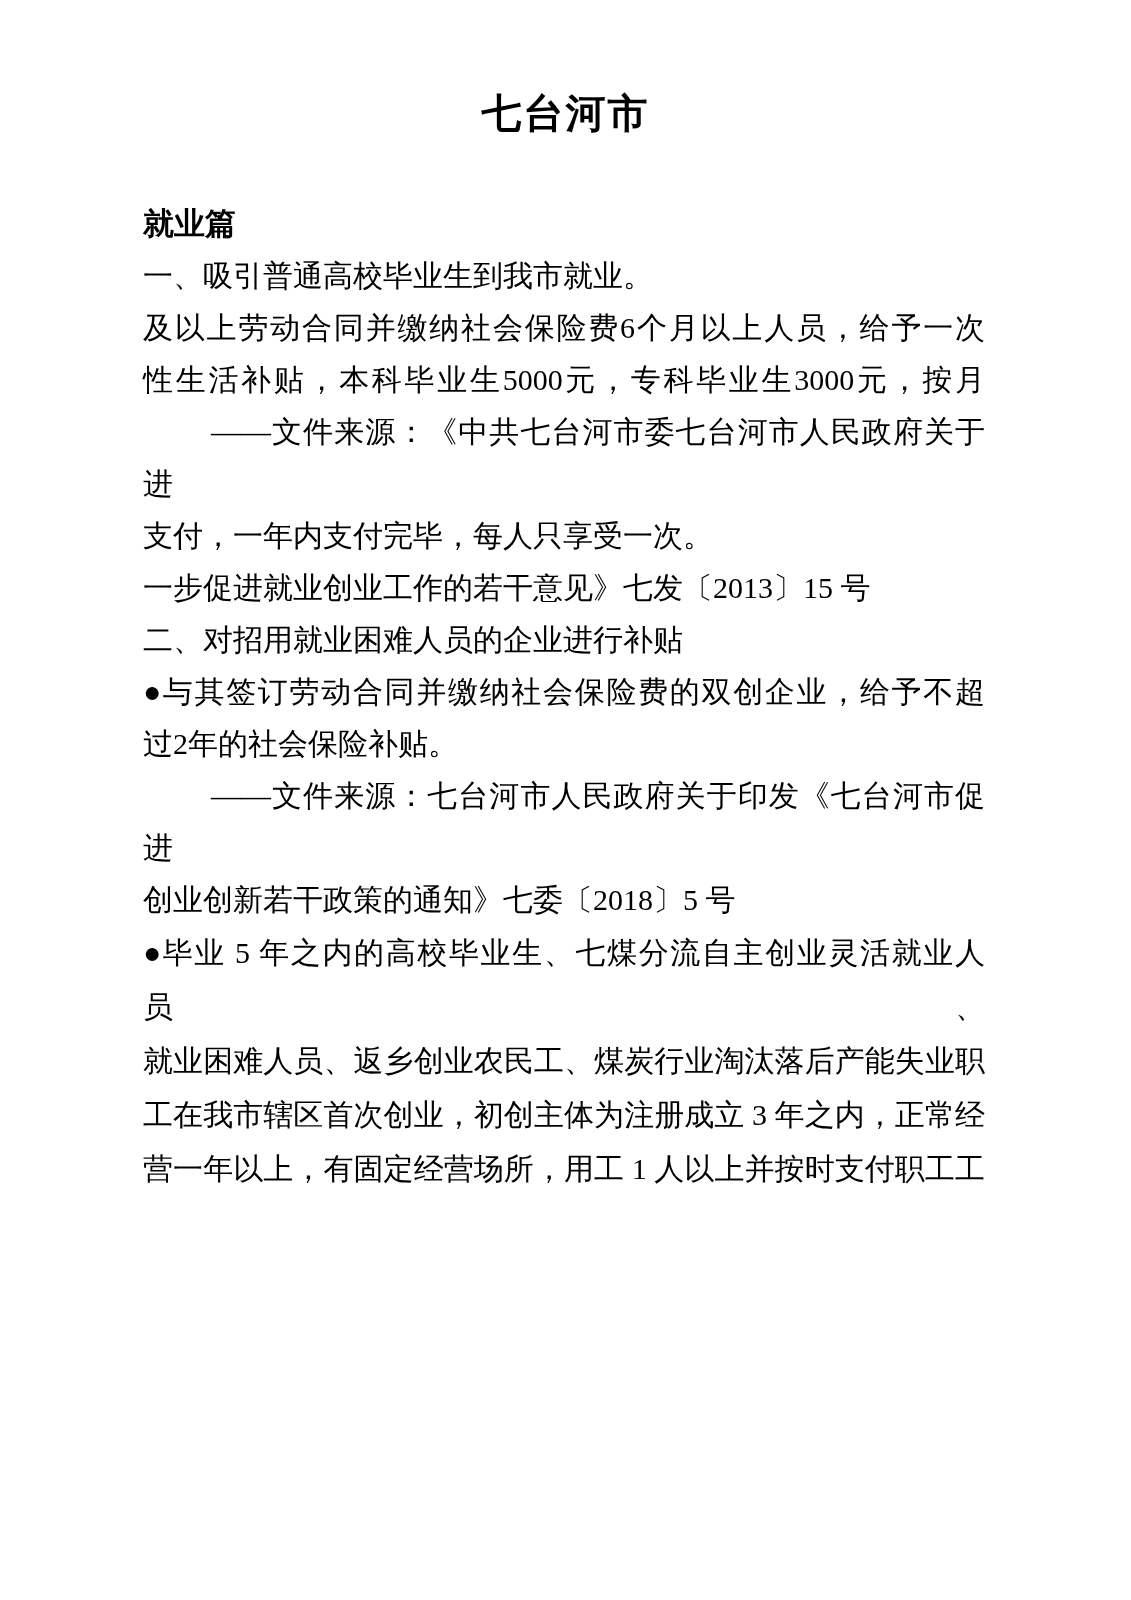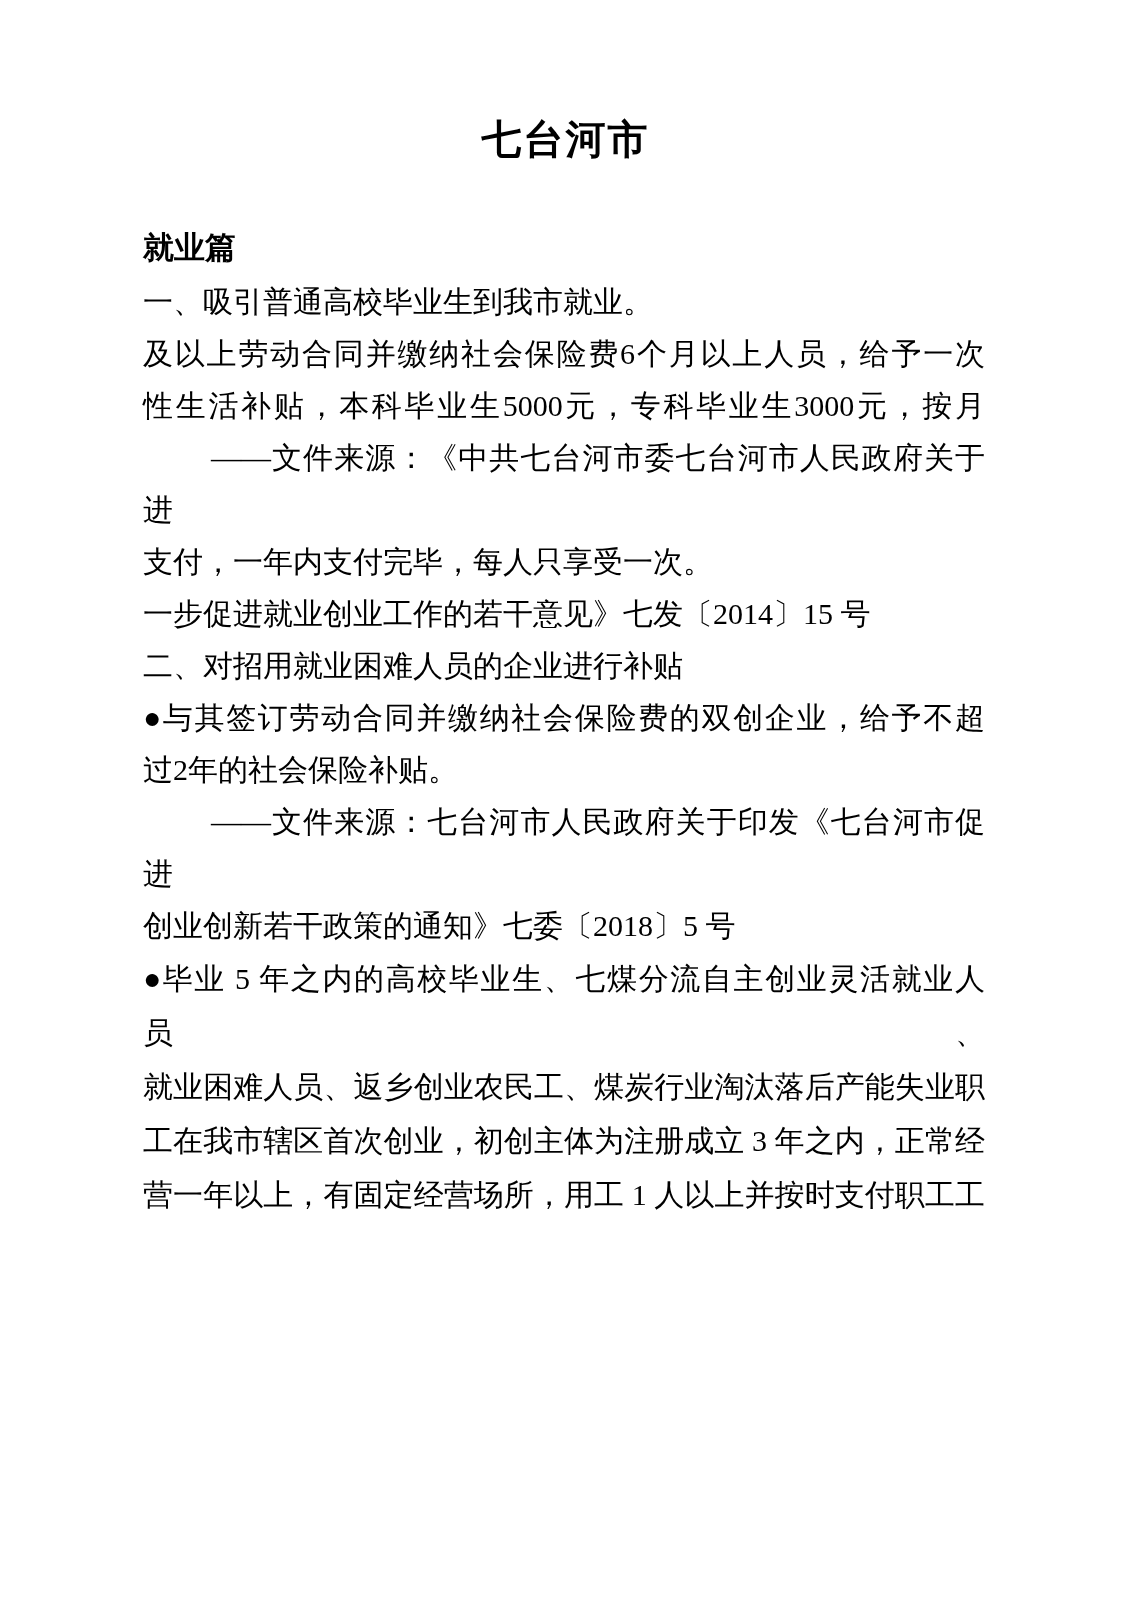--- a/index.html
+++ b/index.html
@@ -11,21 +11,21 @@
     position: relative;
     width: 1131px;
     height: 1600px;
     background: #ffffff;
     color: #000000;
     overflow: hidden;
     font-family: "Liberation Serif", serif;
   }
   .doc-title {
     margin: 0;
-    padding-top: 116px;
+    padding-top: 90px;
     text-align: center;
     font-size: 40px;
     line-height: 48px;
     font-weight: bold;
     font-family: "Liberation Serif", serif;
     letter-spacing: 2px;
   }
   .content {
     margin-top: 60px;
     margin-left: 143px;
@@ -36,21 +36,21 @@
     line-height: 52px;
     white-space: nowrap;
   }
   .justify {
     white-space: normal;
     text-align: justify;
     text-align-last: justify;
     text-justify: inter-character;
   }
   .section-heading {
-    font-family: Liberation Mono, monospace;
+    font-family: Liberation Sans, sans-serif;
     font-weight: bold;
     font-size: 31px;
     line-height: 52px;
   }
   .item-heading {
     font-weight: normal;
     font-size: 30px;
     line-height: 52px;
   }
   .source-first {
@@ -74,21 +74,21 @@
 
     <div class="section-heading">就业篇</div>
 
     <div class="line item-heading">一、吸引普通高校毕业生到我市就业。</div>
 
     <div class="line justify">及以上劳动合同并缴纳社会保险费6个月以上人员，给予一次</div>
     <div class="line justify">性生活补贴，本科毕业生5000元，专科毕业生3000元，按月</div>
     <div class="line justify source-first">——文件来源：《中共七台河市委七台河市人民政府关于进</div>
 
     <div class="line">支付，一年内支付完毕，每人只享受一次。</div>
-    <div class="line">一步促进就业创业工作的若干意见》七发〔2014〕15 号</div>
+    <div class="line">一步促进就业创业工作的若干意见》七发〔2013〕15 号</div>
 
     <div class="line item-heading">二、对招用就业困难人员的企业进行补贴</div>
 
     <div class="line justify">●与其签订劳动合同并缴纳社会保险费的双创企业，给予不超</div>
     <div class="line">过2年的社会保险补贴。</div>
 
     <div class="line justify source-first">——文件来源：七台河市人民政府关于印发《七台河市促进</div>
     <div class="line">创业创新若干政策的通知》七委〔2018〕5 号</div>
 
     <div class="sec2">

